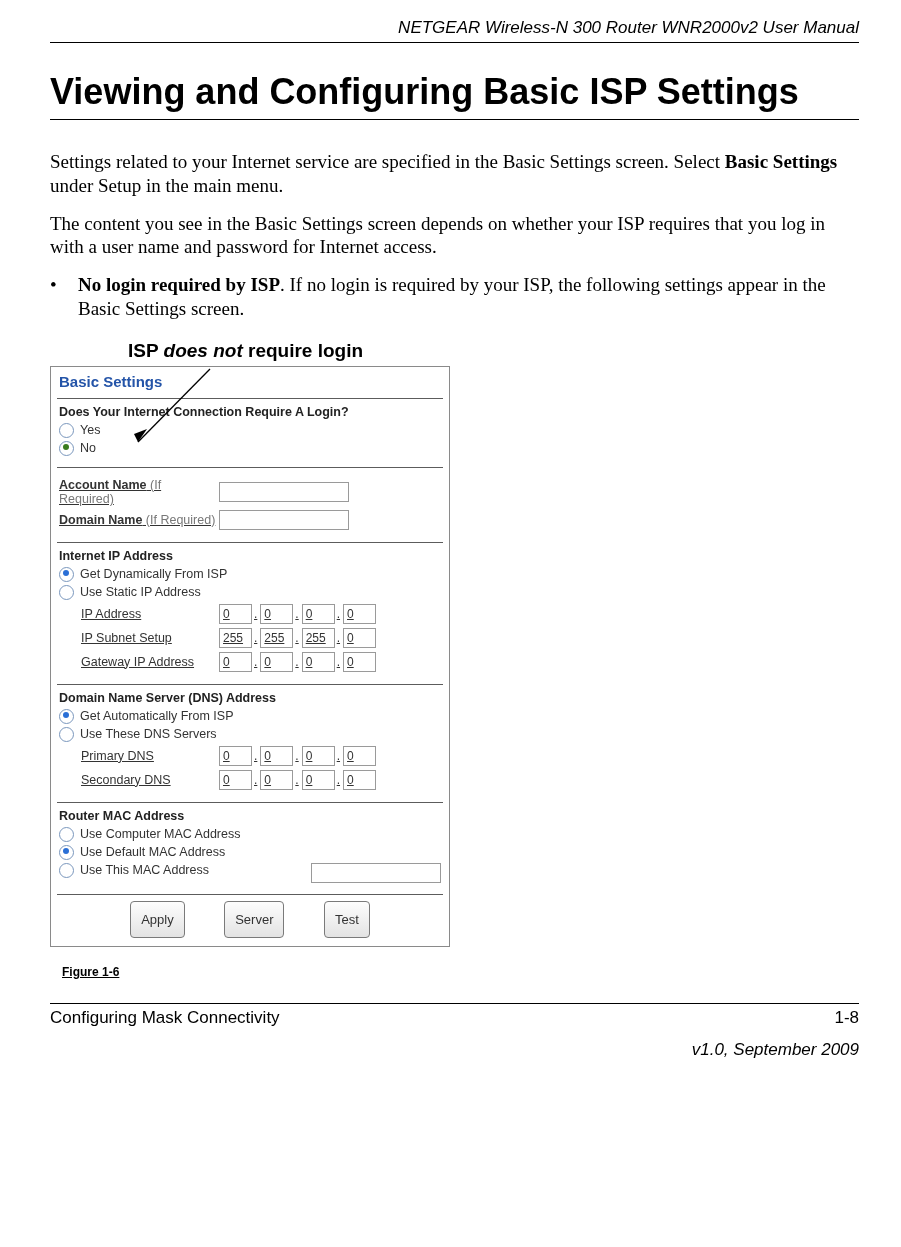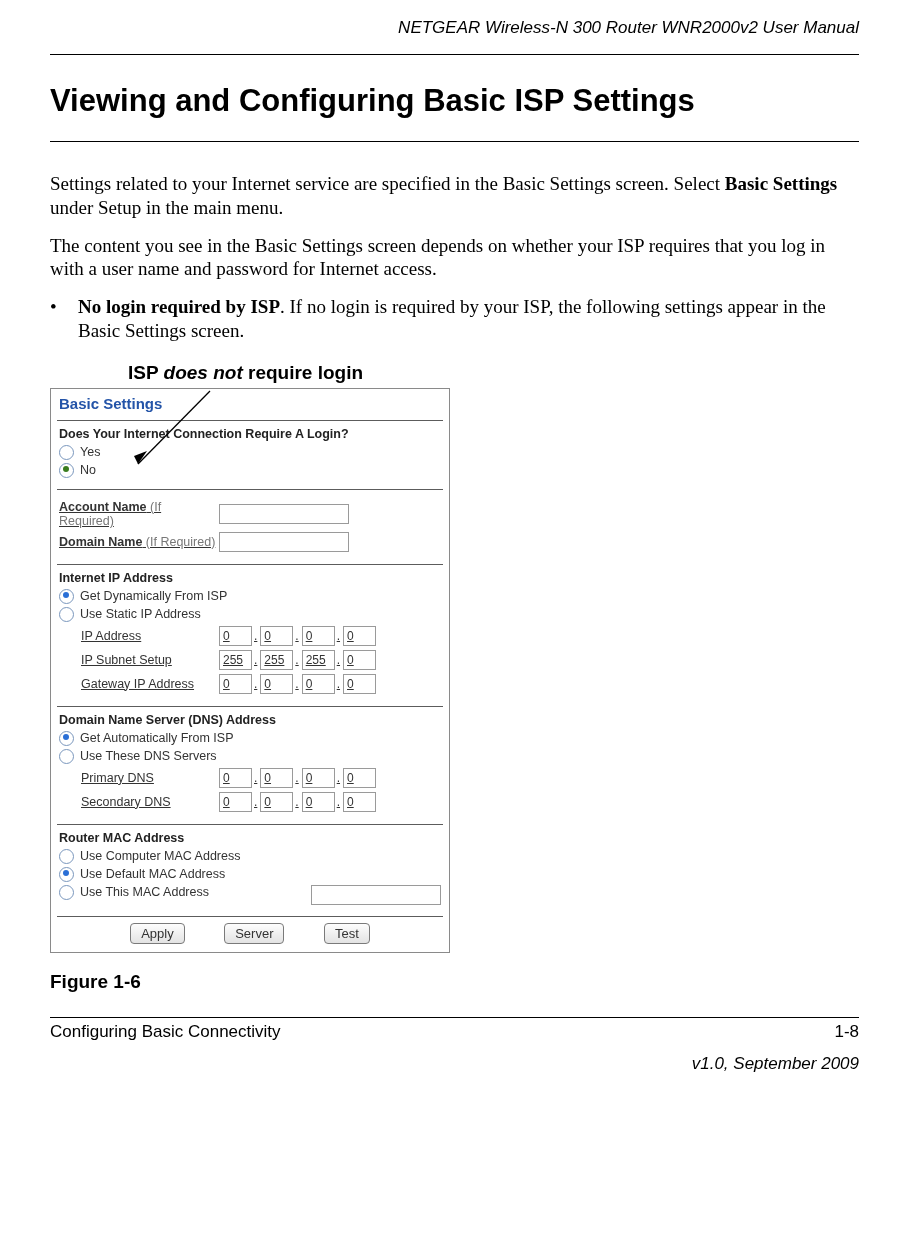--- a/index.html
+++ b/index.html
@@ -14,29 +14,29 @@
     padding: 18px 42px 20px 50px;
     box-sizing: border-box;
     position: relative;
   }
   .running-header {
     font-style: italic;
     font-family: Arial, Helvetica, sans-serif;
     font-size: 17px;
     text-align: right;
     color: #000;
-    padding-bottom: 16px;
+    padding-bottom: 4px;
     border-bottom: 1.5px solid #000;
   }
   .section-heading {
     font-family: Arial, Helvetica, sans-serif;
     font-weight: bold;
-    font-size: 31px;
+    font-size: 36px;
     margin-top: 28px;
-    margin-bottom: 22px;
+    margin-bottom: 6px;
   }
   .section-rule {
     border: none;
     border-top: 1.5px solid #000;
     margin: 0 0 30px 0;
   }
   .body-text {
     font-size: 19px;
     line-height: 1.25;
     margin: 0 0 14px 0;
@@ -87,31 +87,32 @@
   .oct { border:1px solid #9a9a9a; height:18px; width:28px; text-align:left; padding-left:3px; font-size:12px; background:#fff; display:inline-flex; align-items:center;}
   .oct-group { display:flex; gap:0; align-items:center; }
   .oct-group .dot { margin:0 3px 0 2px; font-size:12px;}
   .kv { display:flex; align-items:center; margin:4px 0;text-decoration:underline;}
   .kv .k { width:160px; }
   .btnbar { text-align:center; padding:6px 0 8px 0;}
   .btn {
     display:inline-block;
     border:1px solid #7a7a7a;
     border-radius:4px;
-    padding:2px 10px;
+    padding:10px 10px;
     font-size:13px;
     background:linear-gradient(#fdfdfd,#e3e3e3);
     margin:0 18px;
   }
 
   .figure-caption {
     font-family: Arial, Helvetica, sans-serif;
     font-weight: bold;
-    font-size: 19px;
-    margin: 18px 0 0 0;
+    font-size: 12px;
+    margin: 18px 0 0 12px;
+    text-decoration: underline;
   }
 
   .footer-rule {
     border:none; border-top:1.5px solid #000; margin:24px 0 4px 0;
   }
   .footer-line {
     font-family: Arial, Helvetica, sans-serif;
     font-size:17px;
     display:flex; justify-content:space-between;
   }
@@ -292,17 +293,17 @@
         <span class="btn">Server</span>
         <span class="btn">Test</span>
       </div>
     </div>
 
     <div class="figure-caption">Figure 1-6</div>
   </div>
 
   <hr class="footer-rule">
   <div class="footer-line">
-    <span>Configuring Basic Connectivity</span>
+    <span>Configuring Mask Connectivity</span>
     <span>1-8</span>
   </div>
   <div class="footer-version">v1.0, September 2009</div>
 </div>
 
 </body></html>

